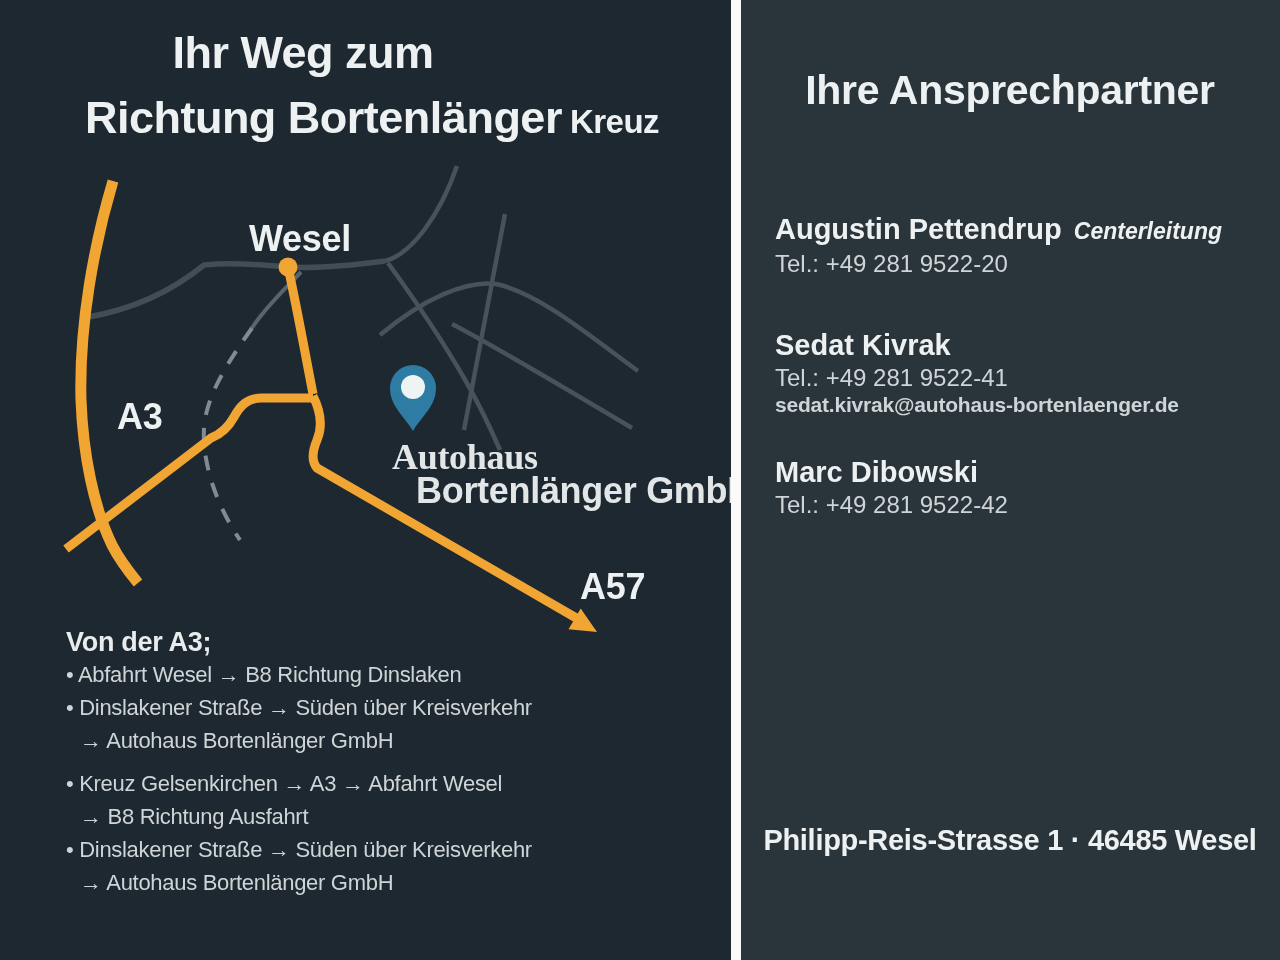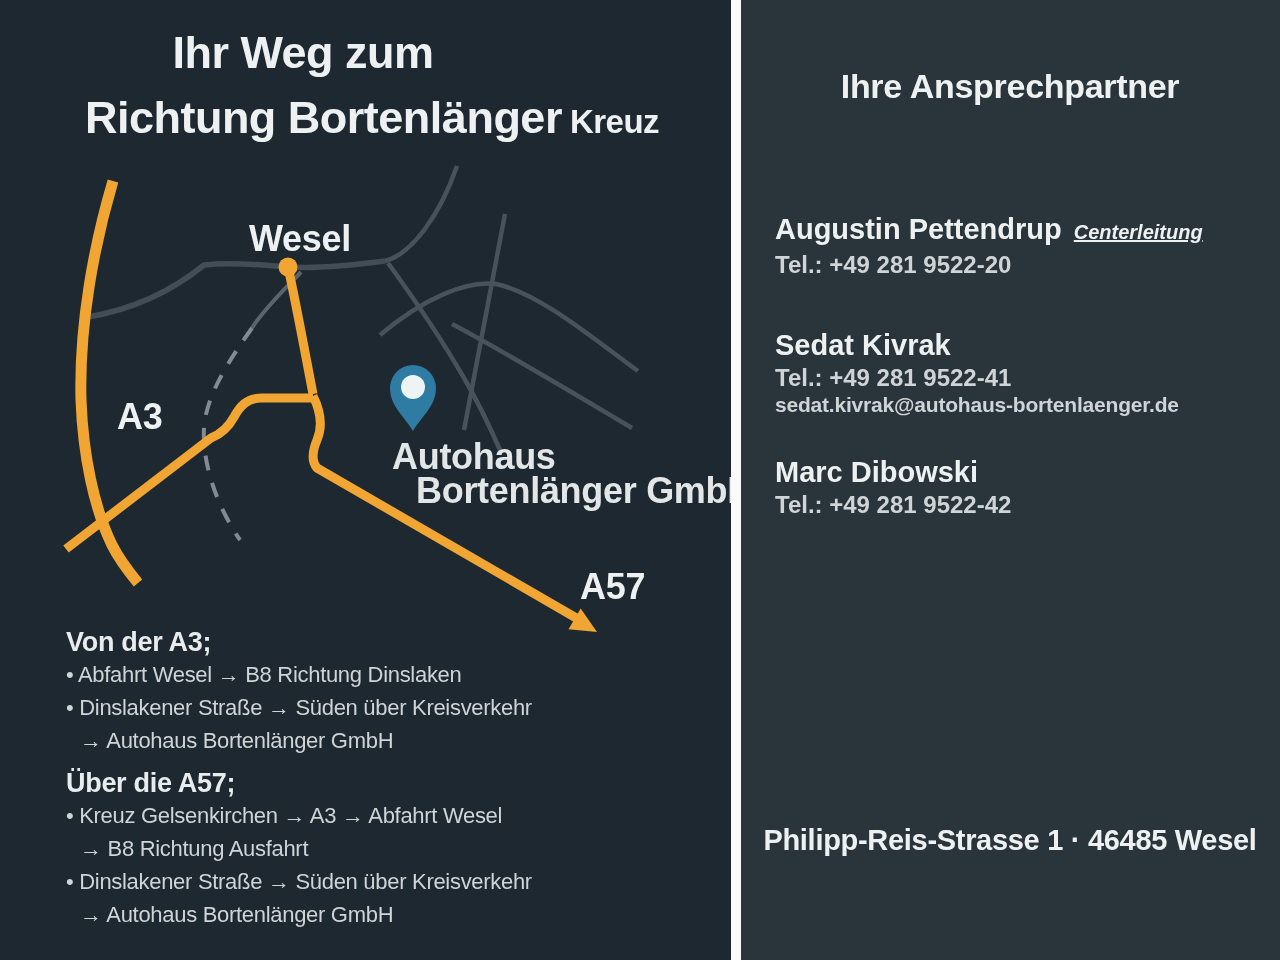--- a/index.html
+++ b/index.html
@@ -52,21 +52,21 @@
 
   
   .map-svg { left: 0; top: 0; width: 731px; height: 960px; }
   .map-label {
     color: var(--text-bright); font-weight: 700; font-size: 36px;
     letter-spacing: -0.3px; white-space: nowrap;
   }
   .lbl-wesel { left: 249px; top: 218px; }
   .lbl-a3    { left: 117px; top: 396px; }
   .lbl-a57   { left: 580px; top: 566px; }
-  .lbl-dealer1 { left: 392px; top: 436px; color: #e2e6e7; }
+  .lbl-dealer1 { left: 392px; top: 436px; color: #e2e6e7; font-family: Liberation Serif, serif; }
   .lbl-dealer2 { left: 416px; top: 470px; color: #e2e6e7; }
 
   .road { fill: none; stroke-linecap: butt; stroke-linejoin: round; }
   .road-gray   { stroke: var(--road-gray); stroke-width: 4.5px; }
   .road-gray-main { stroke: var(--road-gray-dark); stroke-width: 5.5px; }
   .road-stub   { stroke: #5a646d; stroke-width: 4px; }
   .road-dashed { stroke: var(--road-dash); stroke-width: 4px; stroke-dasharray: 15 13; }
   .road-orange { stroke: var(--accent-orange); }
   .w-a3    { stroke-width: 11px; }
   .w-route { stroke-width: 9px; }
@@ -80,36 +80,36 @@
     font-size: 27px; font-weight: 700; color: #e9eced;
     line-height: 32px; letter-spacing: -0.3px;
   }
   .dir-line { line-height: 33px; white-space: nowrap; }
   .dir-line.indent { padding-left: 14px; }
   .dir-group2 { margin-top: 10px; }
 
   
   .rp-heading {
     left: 1010px; top: 67px;
-    font-size: 34px; font-weight: 700; color: var(--text-bright);
+    font-size: 41px; font-weight: 700; color: var(--text-bright);
     letter-spacing: -0.3px;
   }
   .contact { position: absolute; left: 775px; width: 500px; color: var(--text-dim); }
   .contact-1 { top: 213px; }
   .contact-2 { top: 329px; }
   .contact-3 { top: 456px; }
   .contact-name {
     font-size: 29px; font-weight: 700; color: var(--text-bright);
     line-height: 33px; white-space: nowrap;
   }
   .contact-role {
-    font-size: 20px; font-style: italic; font-weight: 700;
-    color: var(--text-bright); margin-left: 12px; text-decoration: underline;
+    font-size: 23px; font-style: italic; font-weight: 700;
+    color: var(--text-bright); margin-left: 12px;
   }
-  .contact-tel  { font-size: 24px; font-weight: 700; line-height: 27px; margin-top: 2px; white-space: nowrap; }
+  .contact-tel  { font-size: 24px; font-weight: 400; line-height: 27px; margin-top: 2px; white-space: nowrap; }
   .contact-email{ font-size: 21px; font-weight: 700; line-height: 27px; letter-spacing: -0.2px; white-space: nowrap; }
 
   .rp-address {
     left: 1010px; top: 824px;
     font-size: 29px; font-weight: 700; color: var(--text-bright);
     letter-spacing: -0.3px;
   }
 </style>
 </head>
 <body>
@@ -152,21 +152,20 @@
   <div class="abs map-label lbl-dealer2">Bortenlänger GmbH</div>
 
   <div class="abs directions">
     <div>
       <div class="dir-heading">Von der A3;</div>
       <div class="dir-line">• Abfahrt Wesel → B8 Richtung Dinslaken</div>
       <div class="dir-line">• Dinslakener Straße → Süden über Kreisverkehr</div>
       <div class="dir-line indent">→ Autohaus Bortenlänger GmbH</div>
     </div>
     <div class="dir-group2">
-      <div class="dir-heading">Über die A57;</div>
       <div class="dir-line">• Kreuz Gelsenkirchen → A3 → Abfahrt Wesel</div>
       <div class="dir-line indent">→ B8 Richtung Ausfahrt</div>
       <div class="dir-line">• Dinslakener Straße → Süden über Kreisverkehr</div>
       <div class="dir-line indent">→ Autohaus Bortenlänger GmbH</div>
     </div>
   </div>
 </div>
 
 <div class="divider"></div>
 

